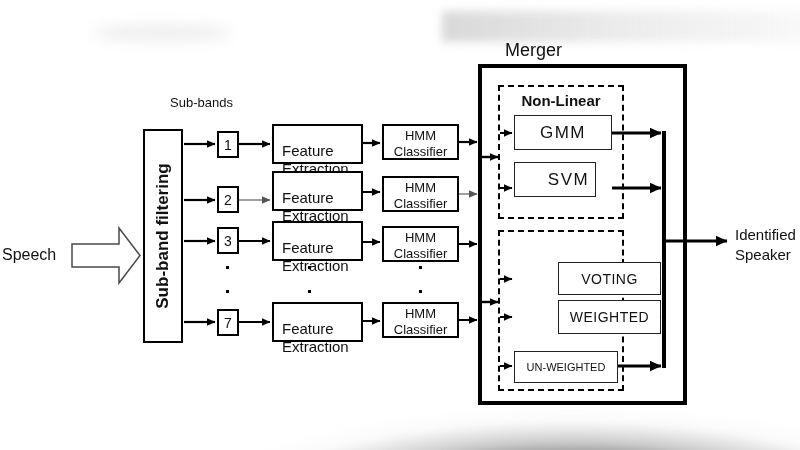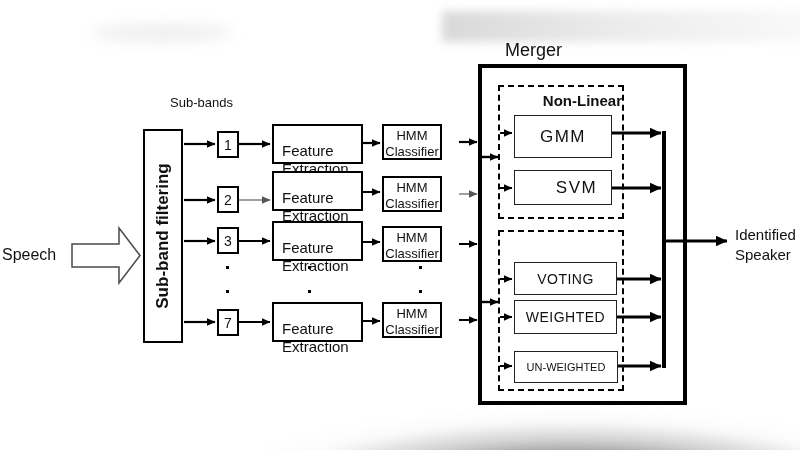--- a/index.html
+++ b/index.html
@@ -14,32 +14,32 @@
   }
   .center { display:flex; align-items:center; justify-content:center; }
   .label { position:absolute; color:#111; }
   
   #speech-label { left:2px; top:246px; width:64px; font-size:16px; }
   #filter-box { left:143px; top:129px; width:40px; height:214px; border-width:2px; }
   #filter-box span { transform:rotate(-90deg); white-space:nowrap; font-weight:bold; font-size:17px; }
   #subbands-label { left:170px; top:95px; width:72px; font-size:13px; }
   .num { width:22px; height:27px; left:217px; font-size:14px; }
   .fe  { left:272px; width:91px; height:40px; font-size:15px; line-height:18px; padding:16px 0 0 8px; }
-  .hmm { left:382px; width:60px; height:36px; font-size:13px; line-height:16px; text-align:center; padding-top:2px; }
+  .hmm { left:382px; width:77px; height:36px; font-size:13px; line-height:16px; text-align:center; padding-top:2px; }
   
   #merger-title { left:505px; top:40px; width:110px; text-align:left; font-size:18px; }
   #merger-box { left:478px; top:64px; width:209px; height:341px; border:4px solid #000; background:transparent; }
   .group { position:absolute; box-sizing:border-box; border:2px dashed #000; background:transparent; }
   #group-nonlinear { left:498px; top:85px; width:126px; height:134px; }
   #group-linear    { left:498px; top:230px; width:126px; height:161px; }
-  .group-title { position:absolute; top:5px; left:0; width:100%; text-align:right; font-weight:bold; font-size:15px; color:#111; }
+  .group-title { position:absolute; top:5px; left:0; width:100%; text-align:center; font-weight:bold; font-size:15px; color:#111; }
   .method { position:absolute; box-sizing:border-box; background:#fff; border:1.5px solid #222;
             display:flex; align-items:center; justify-content:center; color:#111; }
   .m-lg { font-size:17px; letter-spacing:1.5px; }
-  .m-md { font-size:14px; letter-spacing:0.5px; }
+  .m-md { font-size:14px; letter-spacing:0.5px;margin-left:44px; }
   .m-sm { font-size:11px; letter-spacing:0; }
   #identified-label { left:735px; top:225px; width:68px; font-size:15px; line-height:20px; }
   
   #blur-top-right {
     left:442px; top:11px; width:370px; height:31px;
     background:linear-gradient(to right, rgba(185,185,185,0.55) 0%, rgba(210,210,210,0.45) 45%, rgba(235,235,235,0.28) 100%);
     filter:blur(5px);
   }
   #blur-top-left {
     left:92px; top:24px; width:140px; height:18px; border-radius:50%;
@@ -170,24 +170,24 @@
   <div class="box hmm" style="top:124px;"><span>HMM Classifier</span></div>
   <div class="box hmm" style="top:176px;"><span>HMM Classifier</span></div>
   <div class="box hmm" style="top:226px;"><span>HMM Classifier</span></div>
   <div class="box hmm" style="top:302px;"><span>HMM Classifier</span></div>
 
   <div class="label" id="merger-title">Merger</div>
   <div class="abs" id="merger-box" style="box-sizing:border-box;"></div>
 
   <div class="group" id="group-nonlinear">
     <div class="group-title">Non-Linear</div>
-    <div class="method m-lg" style="left:14px; top:28px; width:98px; height:43px;">
+    <div class="method m-lg" style="left:14px; top:28px; width:98px; height:35px;">
         <span>GMM</span>
       </div>
-    <div class="method m-lg" style="left:14px; top:83px; width:98px; height:35px;padding-left:27px;">
+    <div class="method m-lg" style="left:14px; top:75px; width:82px; height:35px;padding-left:27px;">
         <span>SVM</span>
       </div>
   </div>
 
   <div class="group" id="group-linear">
     <div class="method m-md" style="left:14px; top:30px; width:103px; height:33px;">
         <span>VOTING</span>
       </div>
     <div class="method m-md" style="left:14px; top:68px; width:103px; height:34px;">
         <span>WEIGHTED</span>

